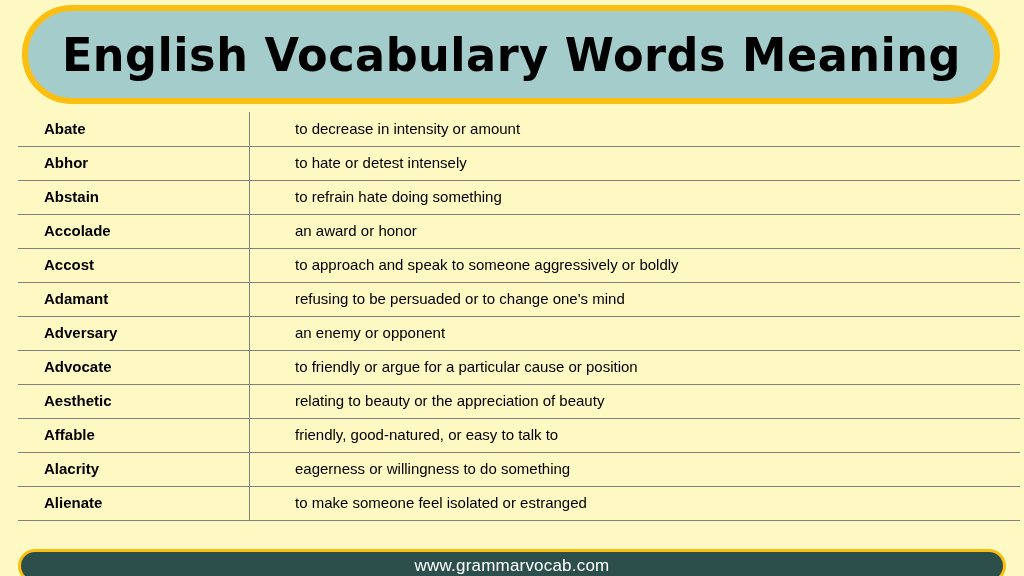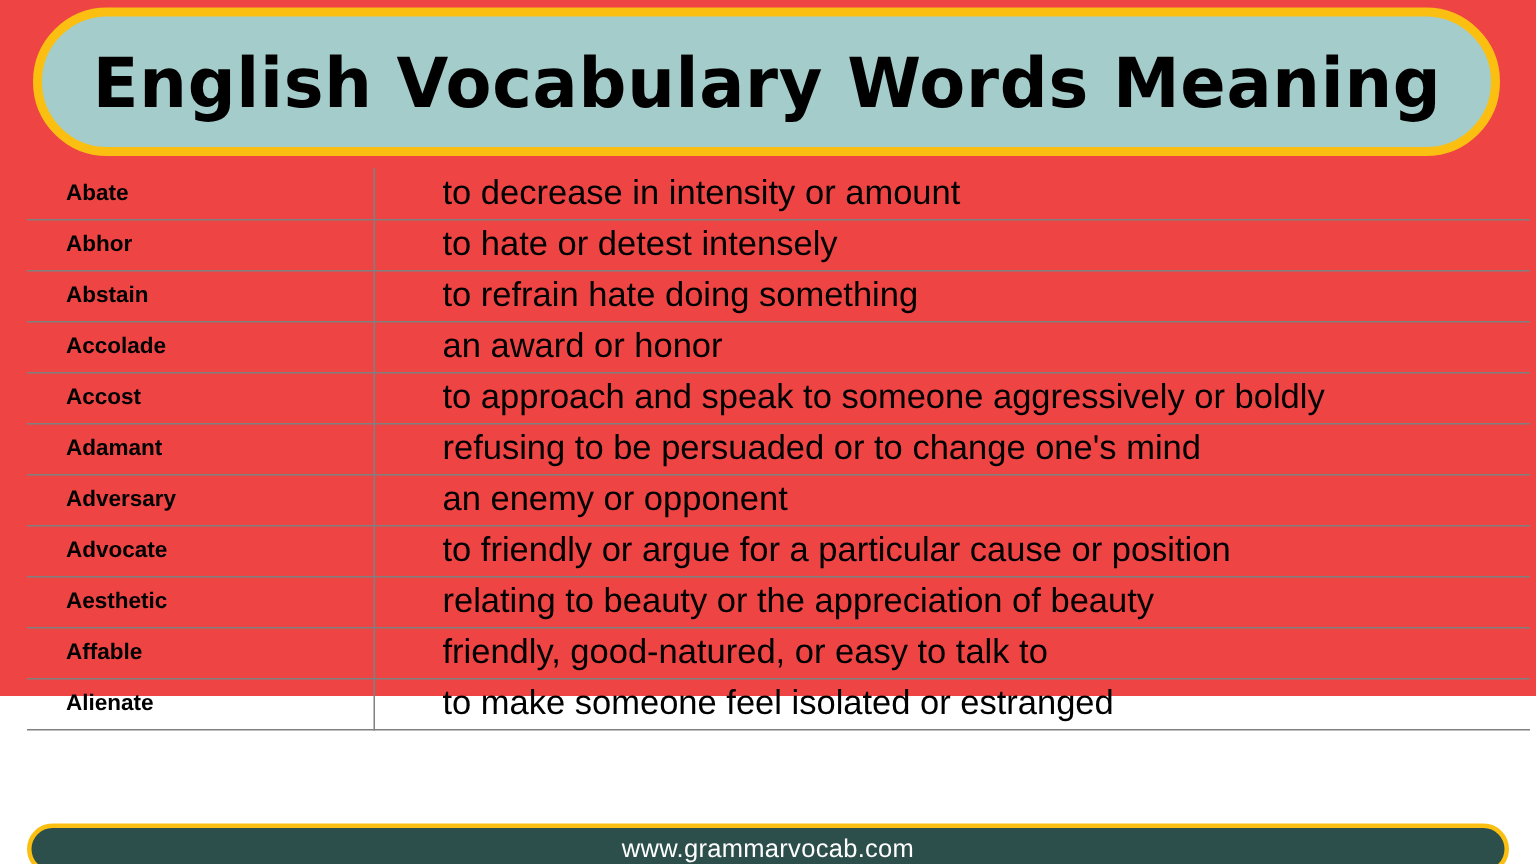--- a/index.html
+++ b/index.html
@@ -10,22 +10,22 @@
     width: 1024px;
     height: 576px;
     background: #ffffff;
     font-family: "Liberation Sans", sans-serif;
     overflow: hidden;
   }
 
   .page {
     position: relative;
     width: 1024px;
-    height: 464px;
-    background: #ef4444;
+    height: 576px;
+    background: #fef9c3;
     box-sizing: border-box;
   }
 
   
   .header-banner {
     position: absolute;
     left: 22px;
     top: 5px;
     width: 978px;
     height: 99px;
@@ -73,21 +73,21 @@
     border-right: 1.5px solid #808080;
     padding-left: 26px !important;
     font-weight: 700;
     font-size: 15px;
     color: #000000;
     white-space: nowrap;
   }
   .col-meaning {
     padding-left: 45px !important;
     font-weight: 400;
-    font-size: 23px;
+    font-size: 15px;
     color: #000000;
     white-space: nowrap;
   }
 
   
   .footer-banner {
     position: absolute;
     left: 18px;
     top: 549px;
     width: 988px;
@@ -153,20 +153,24 @@
         </tr>
         <tr>
           <td class="col-word">Aesthetic</td>
           <td class="col-meaning">relating to beauty or the appreciation of beauty</td>
         </tr>
         <tr>
           <td class="col-word">Affable</td>
           <td class="col-meaning">friendly, good-natured, or easy to talk to</td>
         </tr>
         <tr>
+          <td class="col-word">Alacrity</td>
+          <td class="col-meaning">eagerness or willingness to do something</td>
+        </tr>
+        <tr>
           <td class="col-word">Alienate</td>
           <td class="col-meaning">to make someone feel isolated or estranged</td>
         </tr>
       </tbody>
   </table>
 
   <div class="footer-banner">
     <div class="footer-text">www.grammarvocab.com</div>
   </div>
 

